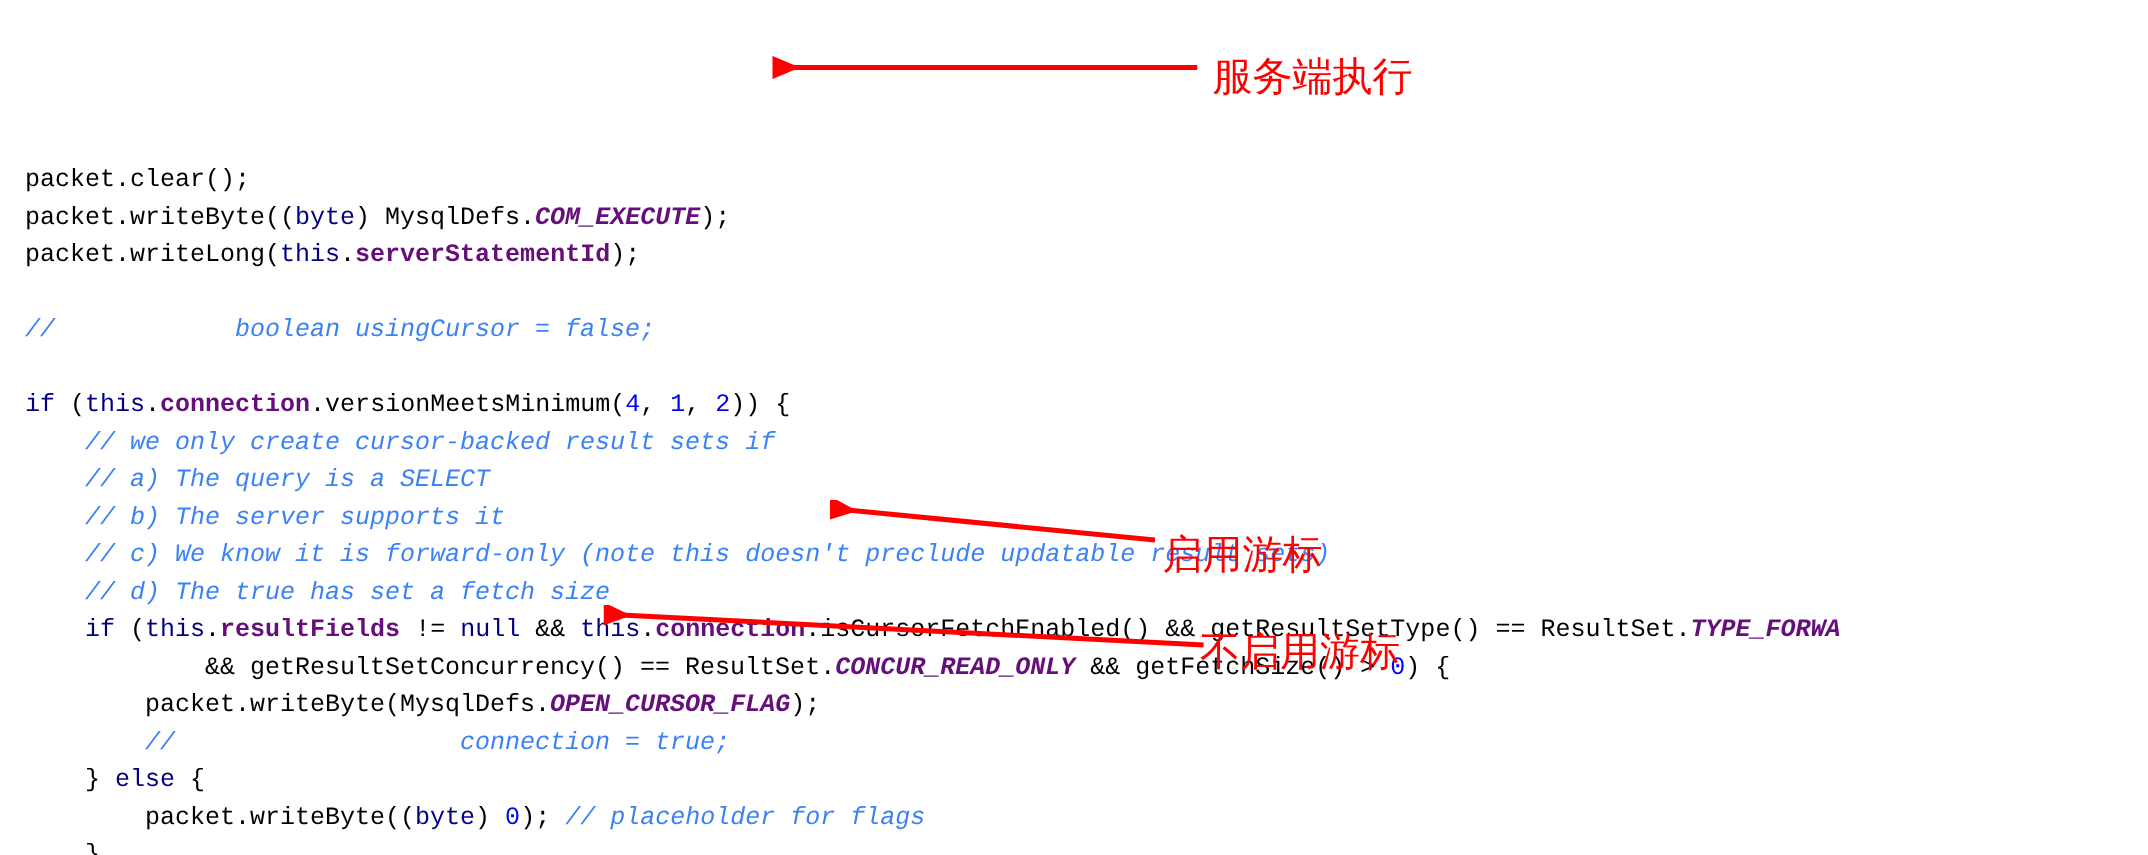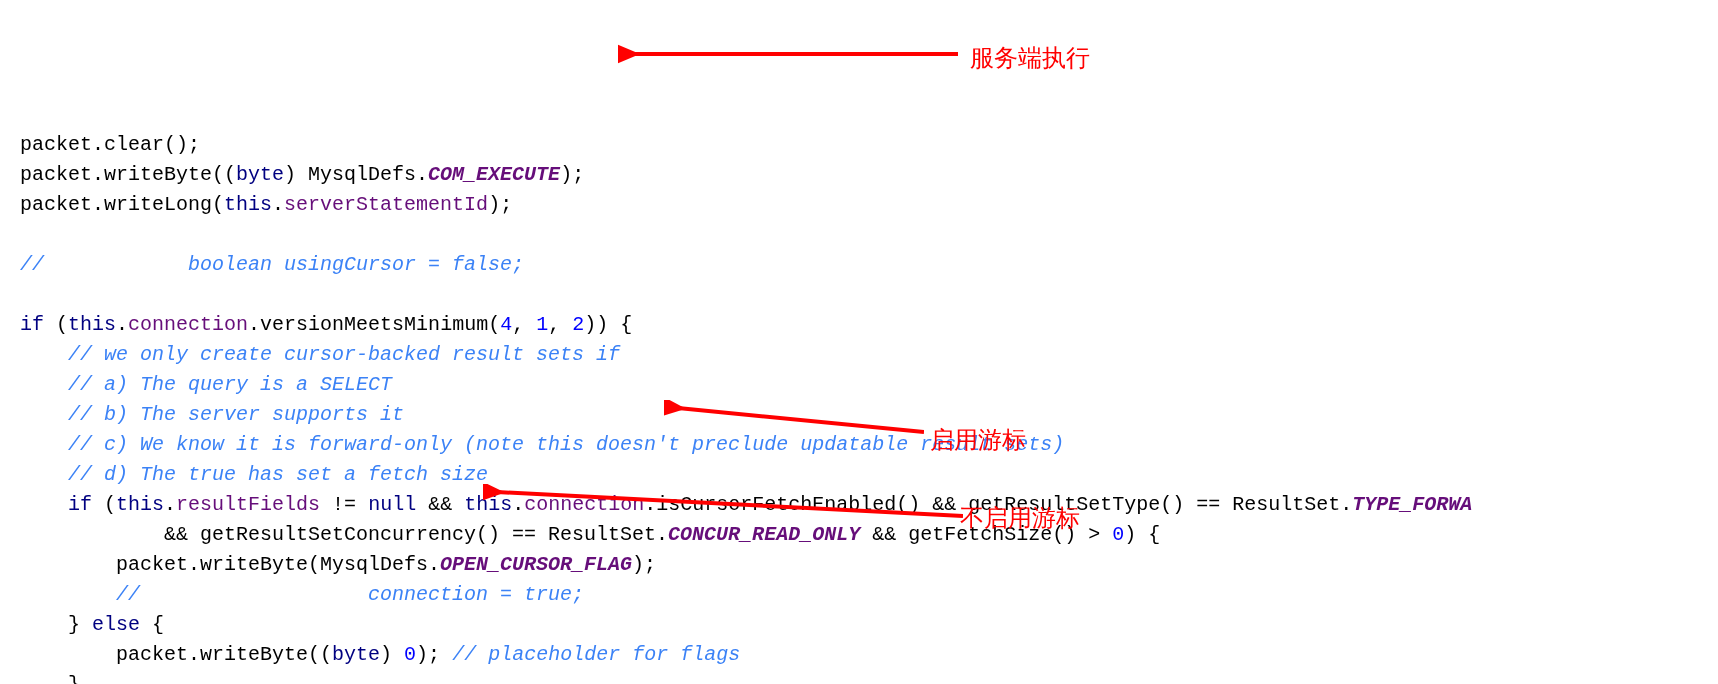--- a/index.html
+++ b/index.html
@@ -11,28 +11,28 @@
       white-space: pre;
       line-height: 1.5;
       padding: 10px 0 0 20px;
       position: relative;
       overflow: hidden;
       width: 1718px;
       height: 684px;
     }
     .kw { color: #000080; font-weight: normal; }
     .const { color: #660E7A; font-weight: bold; font-style: italic; margin-top: 23px; }
-    .field { color: #660E7A; font-weight: normal; text-align: center; }
+    .field { color: #660E7A; font-weight: bold; text-align: center; }
     .num { color: #0000FF; }
     .comment { color: #3b82f6; font-style: italic; }
     .annotation {
       position: absolute;
       color: #FF0000;
-      font-family: Liberation Sans, sans-serif;
-      font-size: 24px;
+      font-family: Liberation Mono, monospace;
+      font-size: 32px;
       font-weight: 400;
       white-space: nowrap;
     }
     .arrow { position: absolute; pointer-events: none; }
   </style>
 </head>
 <body>
 
 
 

